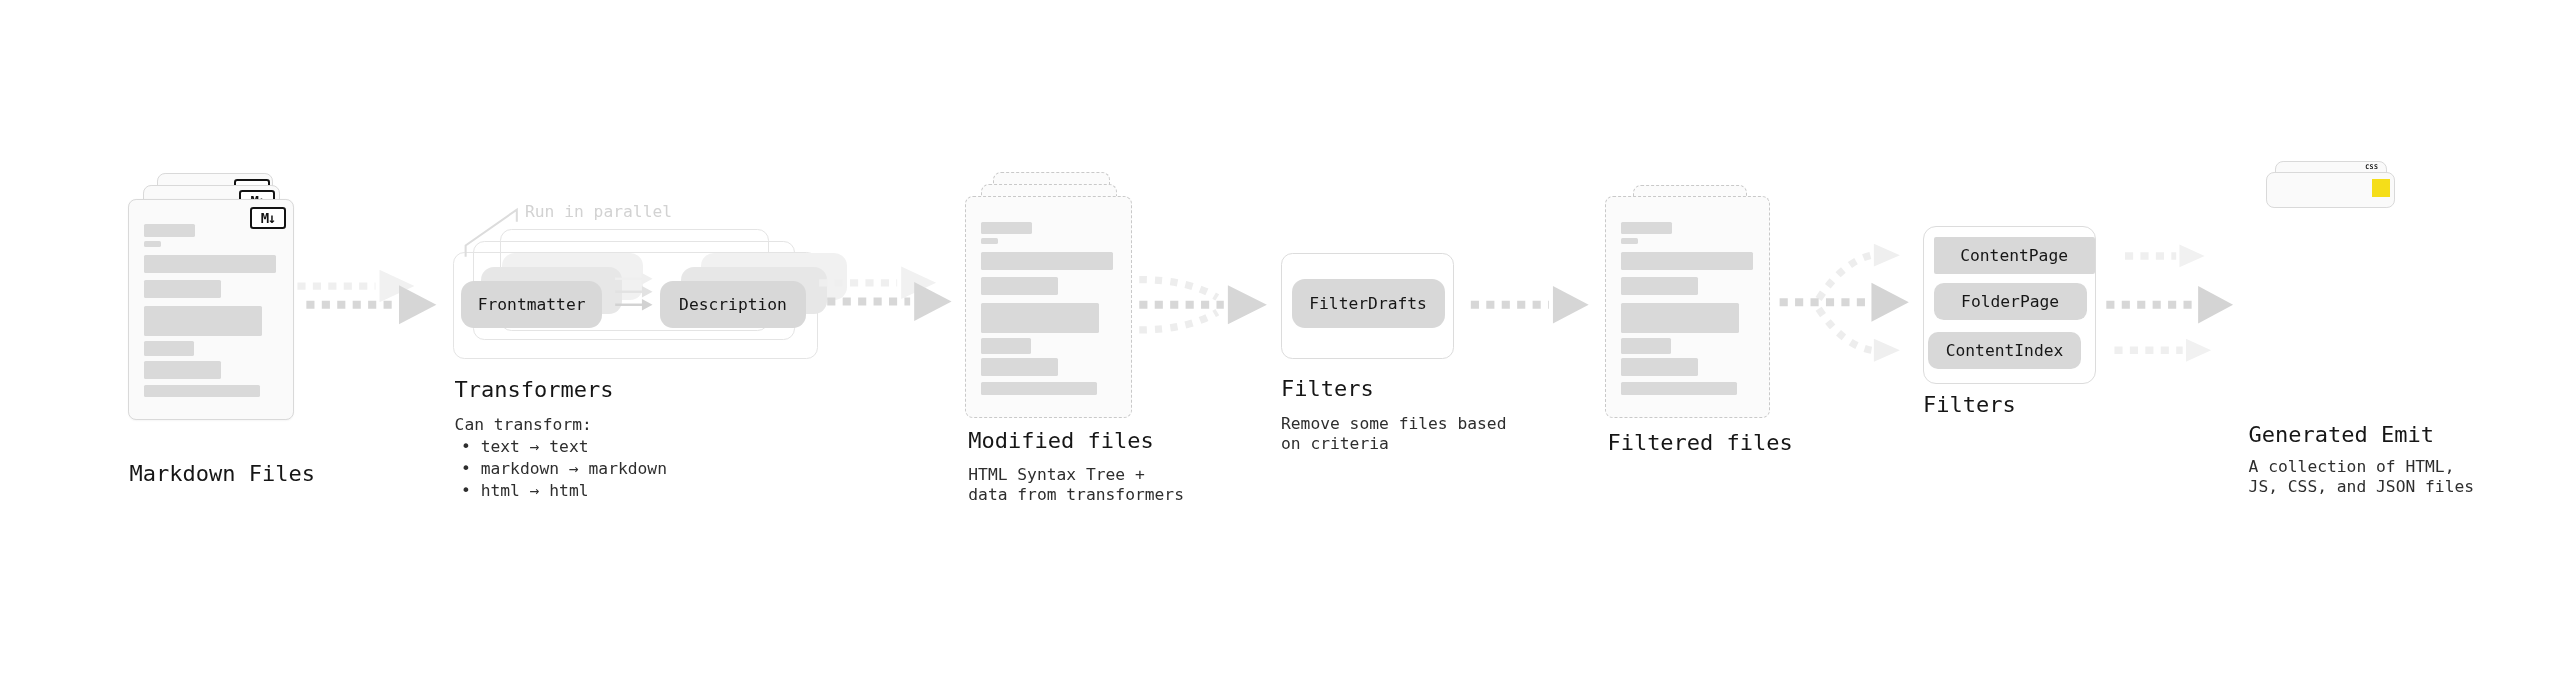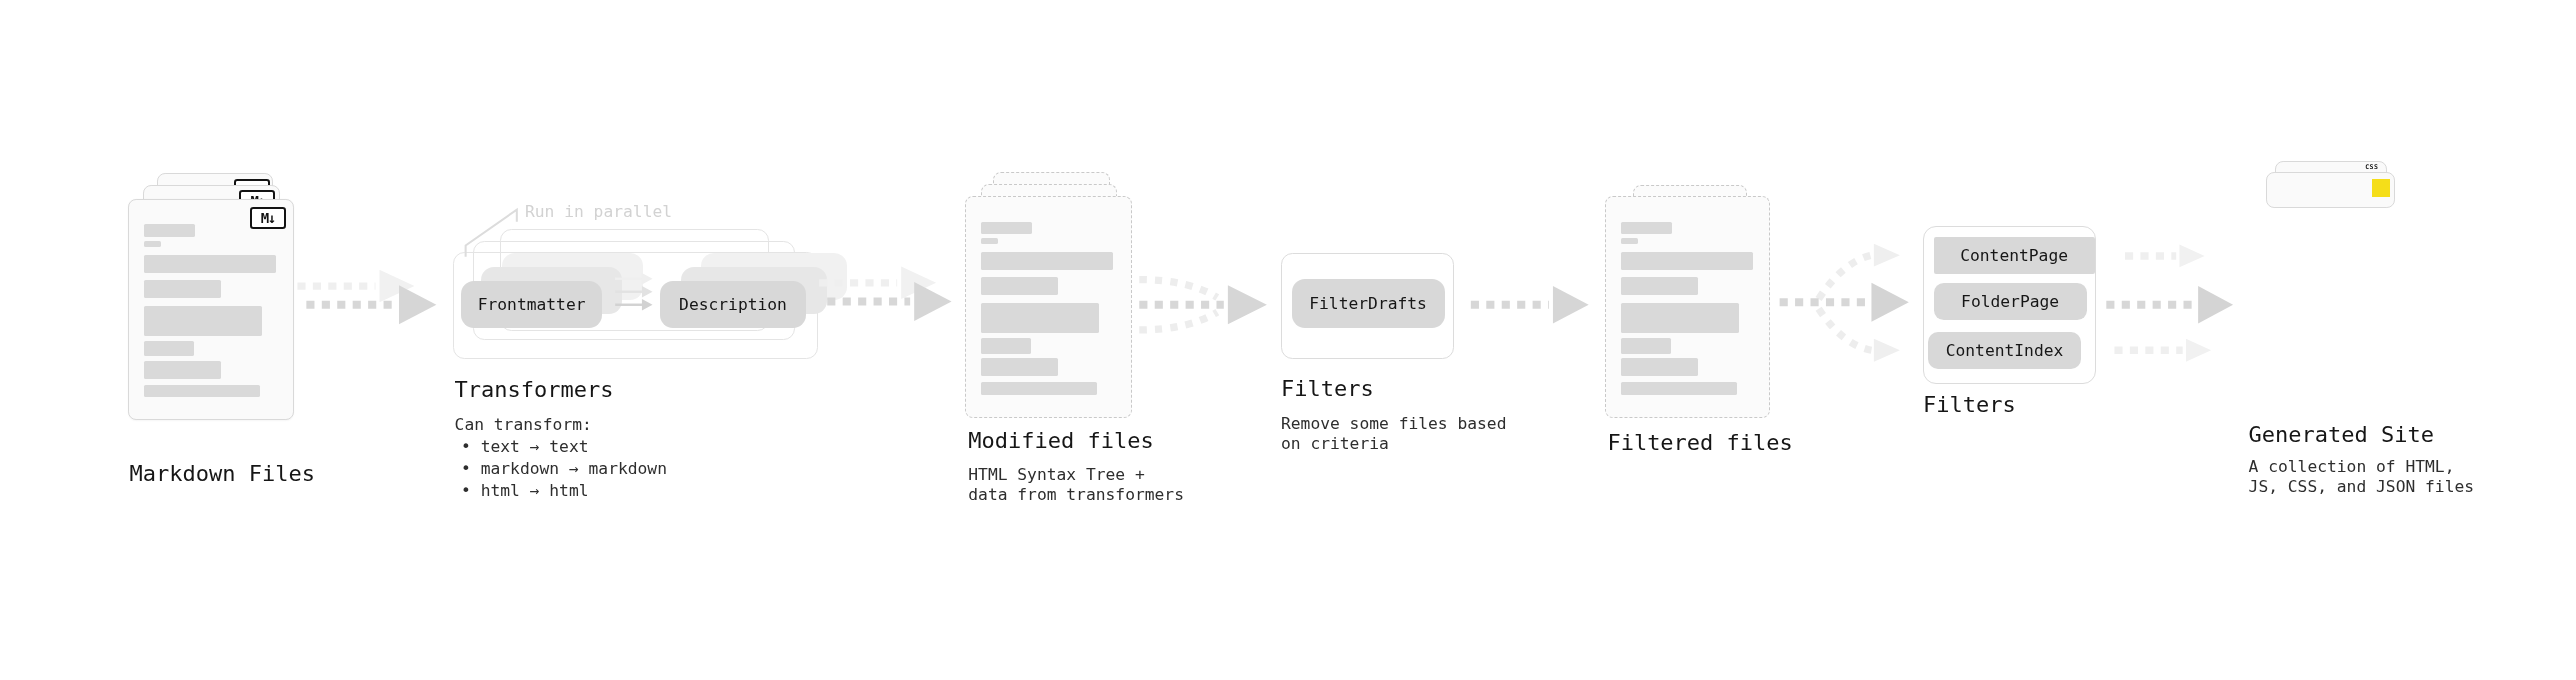--- a/index.html
+++ b/index.html
@@ -146,21 +146,21 @@
   <div class="stage" id="s7" style="left:2247px; top:161px; width:244px; height:341px;">
     <div class="tab" style="left:28.4px; top:0px; width:112px;">
       <div class="css-icon" style="right:6.5px; top:2.4px;">
         <div class="css-word">CSS</div>
         <div class="css-underline"></div>
       </div>
     </div>
     <div class="tab" style="left:18.7px; top:11.4px; width:129px;">
       <div class="js-icon" style="right:4.1px; top:5.7px;"></div>
     </div>
-    <div class="title" style="left:1.6px; top:261px;">Generated Site</div>
+    <div class="title" style="left:1.6px; top:261px;">Generated Emit</div>
     <div class="sub" style="left:1.6px; top:296px;"><span>A collection of HTML,</span>
 <span>JS, CSS, and JSON files</span></div>
   </div>
 
   <svg class="overlay" width="2576" height="681" viewBox="0 0 3170 838">
 
     <path d="M573,316 L573,302 L636,258 L636,273" fill="none" stroke="#dcdcdc" stroke-width="2.5"></path>
 
     <g>
       <line x1="757" y1="343" x2="790" y2="343" stroke="#efefef" stroke-width="3"></line>

